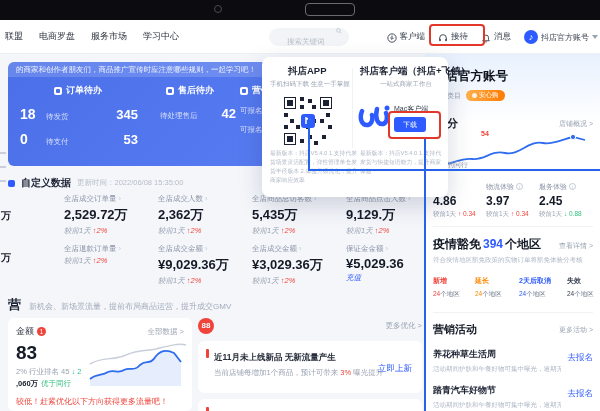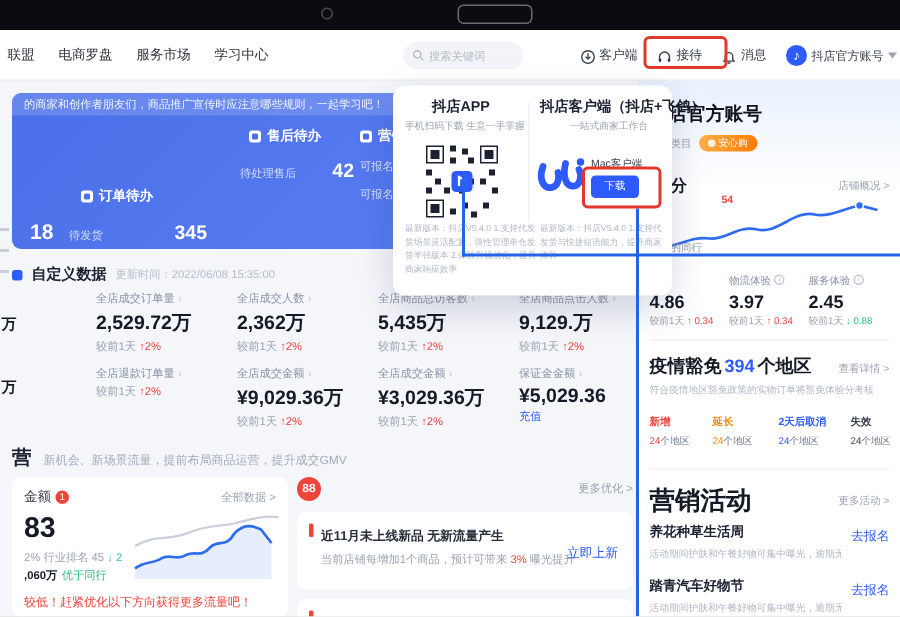--- a/index.html
+++ b/index.html
@@ -10,55 +10,55 @@
     -webkit-font-smoothing:antialiased;
   }
   
   .chrome{position:absolute;left:0;top:0;width:600px;height:20px;background:#0c0c10;}
   .chrome .cam{position:absolute;left:214px;top:5px;width:8px;height:8px;border-radius:50%;border:1px solid #4a4a50;}
   .chrome .tabpill{position:absolute;left:305px;top:3px;width:50px;height:13px;border:1px solid #6a6a70;border-radius:4px;}
   
   .nav{position:absolute;left:0;top:20px;width:600px;height:34px;background:#fff;border-bottom:1px solid #eef0f3;display:flex;align-items:center;}
   .nav-left{display:flex;gap:16px;margin-left:5px;font-size:9px;color:#2a2f3a;}
   .nav-item{cursor:pointer;white-space:nowrap;}
-  .searchbox{position:absolute;left:269px;top:8px;width:80px;height:18px;background:#f2f4f7;border-radius:9px;display:flex;align-items:center;padding:0 6px;gap:3px;}
+  .searchbox{position:absolute;left:269px;top:8px;width:80px;height:18px;background:#f2f4f7;border-radius:9px;display:flex;align-items:flex-end;padding:0 6px;gap:3px;flex-direction:column;}
   .searchbox input{border:none;outline:none;background:transparent;width:56px;font-size:7.5px;color:#555;font-family:"Liberation Sans",sans-serif;}
   .searchbox input::placeholder{color:#b7bec9;}
   .nav-right{position:absolute;right:0;top:0;height:34px;display:flex;align-items:center;gap:13px;padding-right:2px;}
   .nav-tool{display:flex;align-items:flex-end;gap:3px;font-size:8.5px;color:#39414f;white-space:nowrap;cursor:pointer;}
   .avatar{width:14px;height:14px;border-radius:50%;background:#2e5bff;color:#fff;font-size:9px;line-height:14px;text-align:center;}
   .chev{width:0;height:0;border-left:3px solid transparent;border-right:3px solid transparent;border-top:4px solid #9aa3b2;display:inline-block;}
   .account{display:flex;align-items:center;gap:3px;font-size:8px;color:#39414f;white-space:nowrap;cursor:pointer;}
   
   .side-dash{position:absolute;left:0;width:6px;height:2px;background:#c9cfda;}
   .cut-frag{position:absolute;left:1px;font-size:10px;font-weight:bold;color:#141a26;}
   
   .blue-panel{position:absolute;left:8px;top:62px;width:414px;height:104px;border-radius:6px;background:linear-gradient(135deg,#4a6fe8,#5b80f5);overflow:hidden;}
   .bp-banner{height:15px;background:rgba(255,255,255,.16);display:flex;align-items:center;padding:0 8px;font-size:7.5px;color:#eef3ff;white-space:nowrap;overflow:hidden;}
   .bp-groups{position:absolute;left:0;top:22px;width:100%;height:80px;}
   .bp-group{position:absolute;top:0;}
-  .bp-g1{left:12px;width:118px;margin-top:40px;} .bp-g2{left:136px;width:92px;} .bp-g3{left:232px;width:120px;}
+  .bp-g1{left:12px;width:118px;} .bp-g2{left:136px;width:92px;} .bp-g3{left:232px;width:120px;}
   .bp-head{display:flex;align-items:center;gap:4px;font-size:9px;font-weight:bold;color:#fff;justify-content:center;}
   .bp-g1 .bp-head{padding-left:34px;justify-content:flex-start;}
   .bp-ico{width:8px;height:8px;background:#fff;border-radius:2px;position:relative;}
   .bp-ico::after{content:"";position:absolute;left:2px;top:2px;width:4px;height:4px;background:#4a6fe8;border-radius:1px;}
   .bp-row{display:flex;align-items:baseline;margin-top:9px;}
   .bp-num{font-size:14px;font-weight:bold;color:#fff;width:20px;}
   .bp-lab{font-size:7.5px;color:rgba(255,255,255,.75);margin-left:6px;}
   .bp-val{font-size:13px;font-weight:bold;color:#fff;margin-left:auto;}
   
   .cd-head{position:absolute;left:8px;top:176px;display:flex;align-items:center;gap:6px;}
   .cd-dot{width:7px;height:7px;border-radius:2px;background:#2e5bff;}
   .cd-title{font-size:10px;font-weight:bold;color:#1c2233;}
   .cd-time{font-size:7.5px;color:#b7bec9;}
   .stats{position:absolute;left:64px;top:194px;display:grid;grid-template-columns:repeat(4,94px);grid-row-gap:8px;}
   .stat .s-lab{font-size:7.5px;color:#8a93a6;white-space:nowrap;}
   .stat .s-lab::after{content:" ›";color:#c3c9d6;}
   .stat .s-val{font-size:13px;font-weight:bold;color:#141a26;margin-top:2px;white-space:nowrap;}
-  .stat .s-sub{font-size:7.5px;margin-top:2px;white-space:nowrap;}
+  .stat .s-sub{font-size:7.5px;margin-top:2px;white-space:nowrap;font-style:italic;}
   .s-note{color:#9aa3b2;}
   .chg-up{color:#f0443b;}
   .chg-link{color:#2e5bff;cursor:pointer;}
   
   .ops-head{position:absolute;left:8px;top:296px;display:flex;align-items:baseline;gap:8px;white-space:nowrap;}
   .ops-title{font-size:13px;font-weight:bold;color:#1c2233;}
   .ops-sub{font-size:8px;color:#a3abba;}
   .card{background:#fff;border-radius:6px;}
   .left-card{position:absolute;left:8px;top:318px;width:184px;height:93px;padding:7px 8px;}
   .lc-tabs{display:flex;align-items:center;font-size:9px;color:#39414f;}
@@ -110,21 +110,21 @@
   .rp-div{position:absolute;left:8px;width:160px;height:1px;background:#f0f2f6;}
   .rp-covid-head{top:182px;display:flex;align-items:baseline;}
   .rp-covid-head .t{font-size:12px;font-weight:bold;color:#141a26;white-space:nowrap;}
   .rp-covid-head .n{color:#2e5bff;margin:0 2px;}
   .rp-covid-desc{top:202px;font-size:6.5px;color:#b0b8c6;white-space:nowrap;overflow:hidden;}
   .rp-tags{position:absolute;left:8px;top:222px;display:grid;grid-template-columns:42px 44px 48px 26px;}
   .rp-tag .tl{font-size:7px;font-weight:bold;white-space:nowrap;}
   .rp-tag .tc{font-size:6.5px;margin-top:4px;white-space:nowrap;color:#6b7486;}
   .c-red{color:#f0443b;} .c-orange{color:#ff8800;} .c-blue{color:#2e5bff;} .c-dark{color:#3a4252;}
   .rp-mkt-head{top:268px;display:flex;align-items:center;}
-  .rp-mkt-head .t{font-size:17px;font-weight:bold;color:#141a26;}
+  .rp-mkt-head .t{font-size:11px;font-weight:bold;color:#141a26;}
   .rp-mkt-item{position:absolute;left:8px;width:160px;}
   .mi-title{font-size:9px;font-weight:bold;color:#1c2233;white-space:nowrap;}
   .mi-desc{font-size:6.5px;color:#b0b8c6;margin-top:4px;white-space:nowrap;overflow:hidden;width:128px;}
   .mi-action{position:absolute;right:0;top:4px;font-size:8.5px;color:#2e5bff;cursor:pointer;}
   
   .popup{position:absolute;left:262px;top:57px;width:186px;height:140px;background:#fff;border-radius:8px;box-shadow:0 8px 24px rgba(30,40,80,.18);z-index:20;}
   .pp-div{position:absolute;left:352px;top:68px;width:1px;height:80px;background:#f0f2f6;z-index:21;}
   .pp-col-title{position:absolute;top:8px;font-size:9.5px;font-weight:bold;color:#1c2233;white-space:nowrap;}
   .pp-col-sub{position:absolute;top:23px;font-size:6.5px;color:#9aa3b2;white-space:nowrap;}
   .pp-qr{position:absolute;left:20px;top:38px;width:52px;height:52px;}

